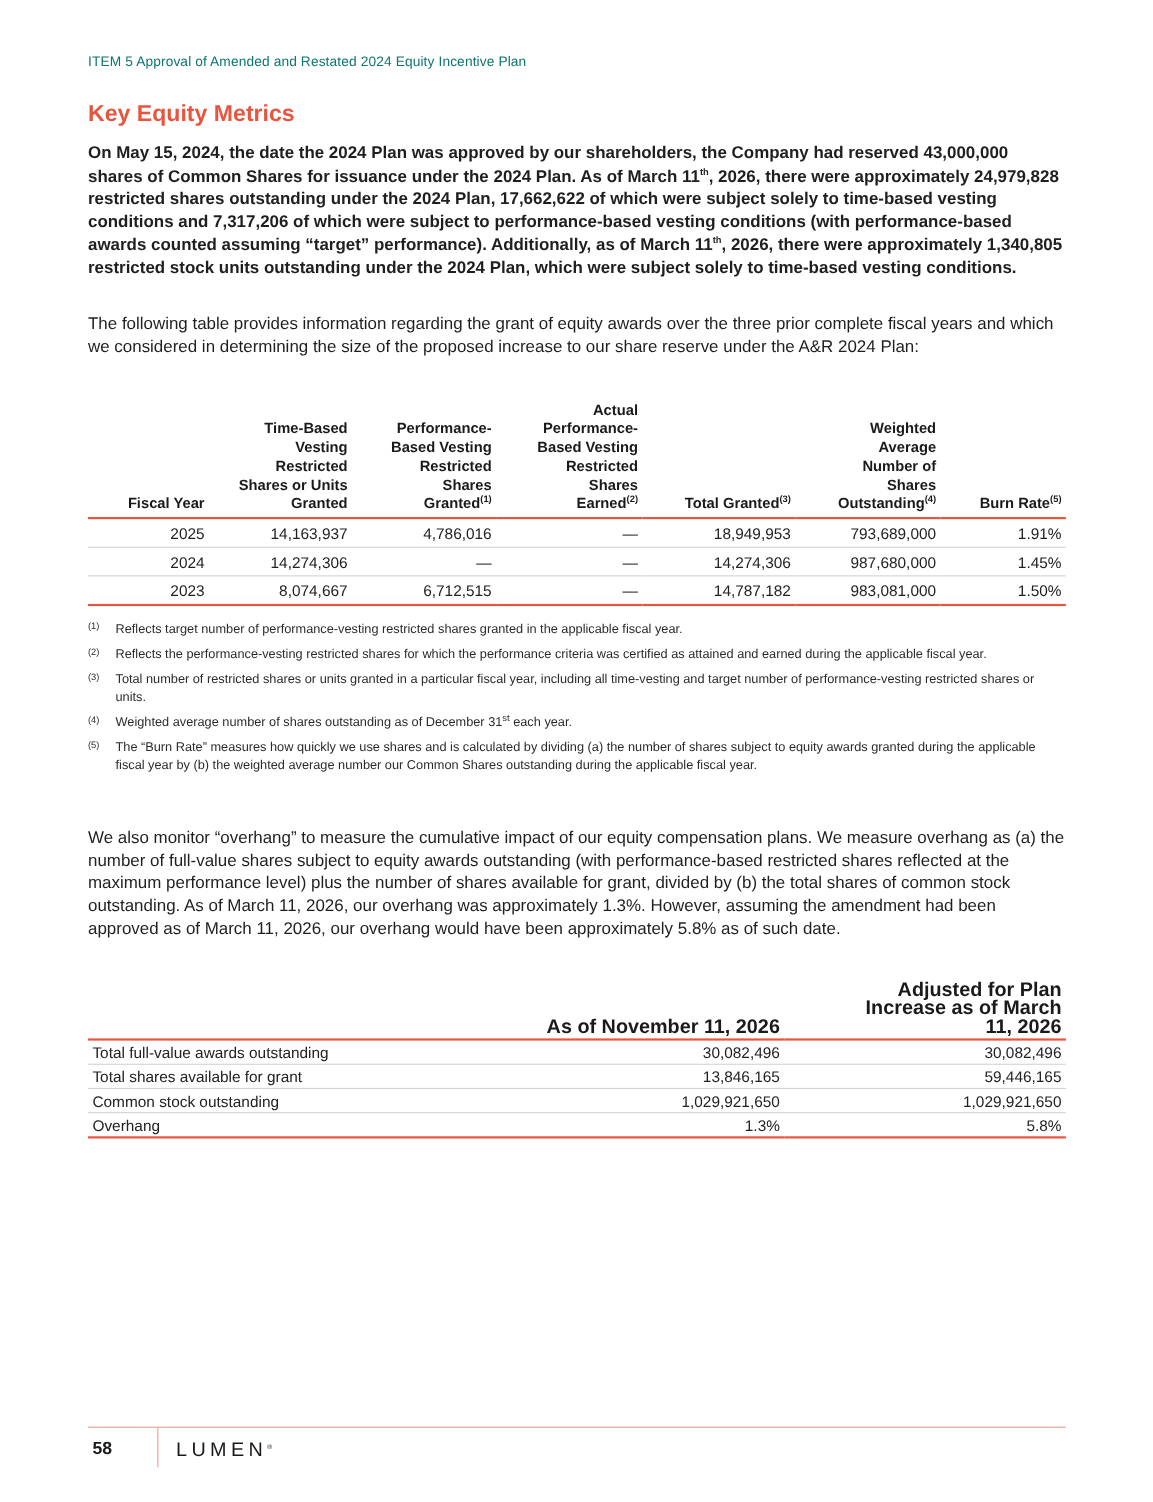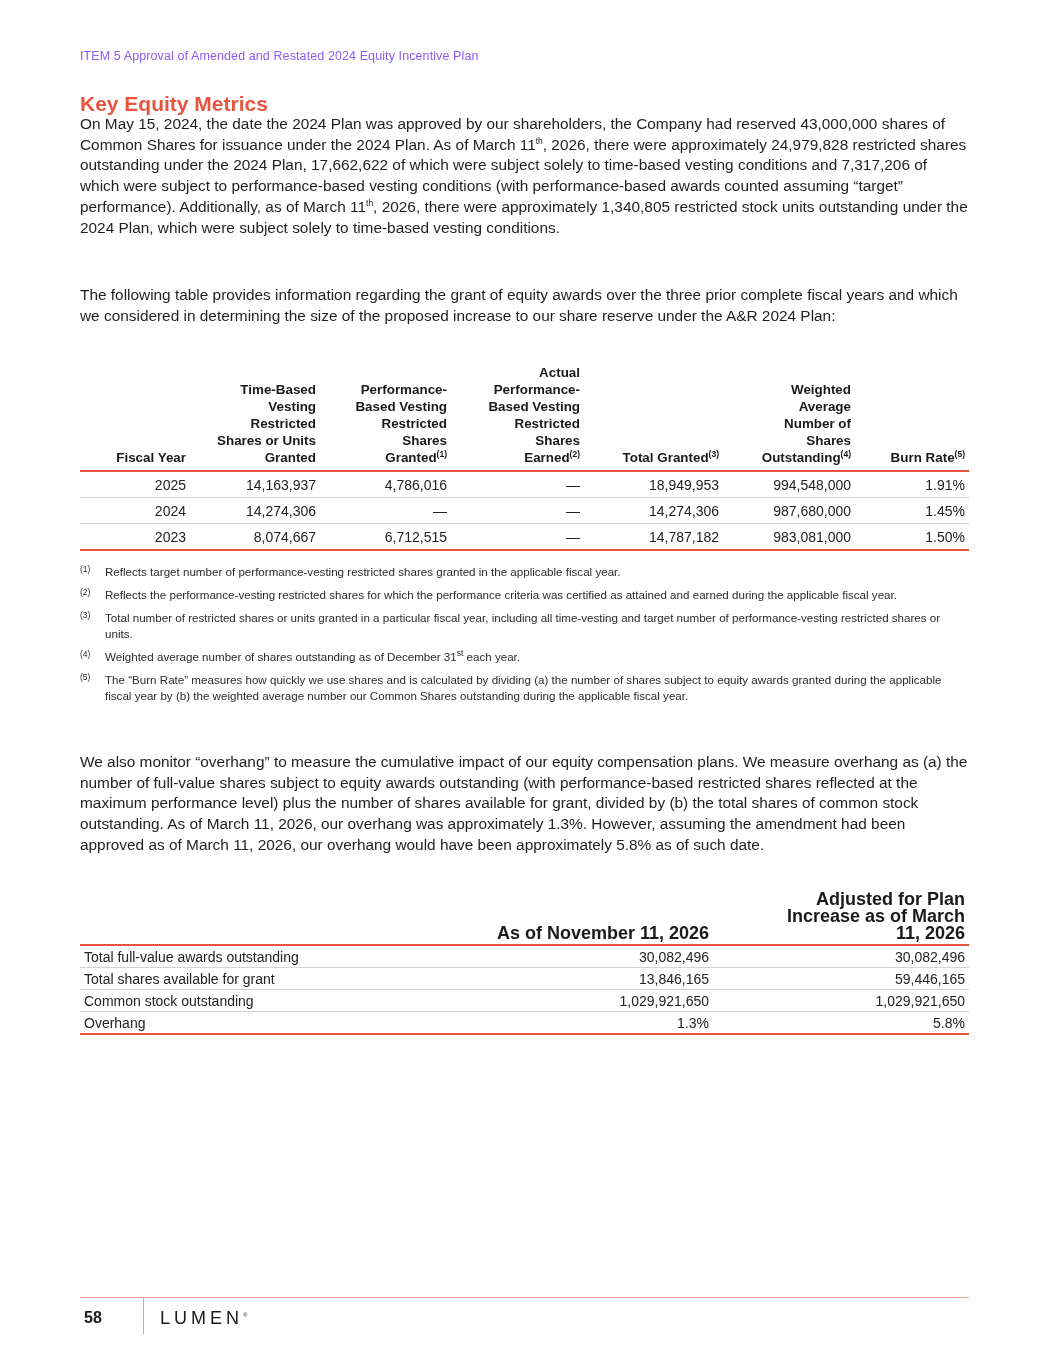--- a/index.html
+++ b/index.html
@@ -1,21 +1,21 @@
 <!DOCTYPE html>
 <html><head>
 <meta charset="utf-8">
 <style>
   html, body { margin: 0; padding: 0; background: #ffffff; }
   body { width: 1048px; height: 1365px; position: relative; font-family: "Liberation Sans", sans-serif; color: #1a1a1a; }
   .page { position: absolute; left: 80px; top: 0; width: 889px; }
-  .running-head { position: absolute; top: 49px; left: 0; font-size: 12.5px; color: #8b5cf6; letter-spacing: 0.1px; }
+  .running-head { position: absolute; top: 49px; left: 0; font-size: 12.5px; color: #0f766e; letter-spacing: 0.1px; }
   .title { position: absolute; top: 92px; left: 0; font-size: 21px; font-weight: bold; color: #e8553f; margin: 0; }
   .para { font-size: 15.4px; line-height: 20.7px; color: #1f1f1f; margin: 0; }
-  .p1 { position: absolute; top: 114px; left: 0; width: 889px; }
+  .p1 { position: absolute; top: 130px; left: 0; width: 889px; font-weight: bold; }
   .p2 { position: absolute; top: 285px; left: 0; width: 889px; }
   sup { font-size: 8.5px; line-height: 0; vertical-align: super; }
   table { border-collapse: collapse; }
   .t1 { position: absolute; top: 364px; left: 0; width: 889px; }
   .t1 th { font-size: 13.4px; font-weight: bold; line-height: 17px; text-align: right; vertical-align: bottom; padding: 0 4px 4px 4px; color: #1a1a1a; }
   .t1 th.left { text-align: right; }
   .t1 thead tr { border-bottom: 2px solid #e8553f; }
   .t1 td { font-size: 14px; text-align: right; padding: 0 4px; height: 25px; border-bottom: 1px solid #d3d3d3; color: #222; }
   .t1 td.left { text-align: right; }
   .t1 tbody tr:last-child td { border-bottom: 2px solid #e8553f; }
@@ -68,21 +68,21 @@
           <th><span>Burn Rate</span><sup>(5)</sup></th>
         </tr>
     </thead>
     <tbody id="t1-body">
         <tr>
           <td class="left">2025</td>
           <td>14,163,937</td>
           <td>4,786,016</td>
           <td>—</td>
           <td>18,949,953</td>
-          <td>994,548,000</td>
+          <td>793,689,000</td>
           <td>1.91%</td>
         </tr>
         <tr>
           <td class="left">2024</td>
           <td>14,274,306</td>
           <td>—</td>
           <td>—</td>
           <td>14,274,306</td>
           <td>987,680,000</td>
           <td>1.45%</td>

